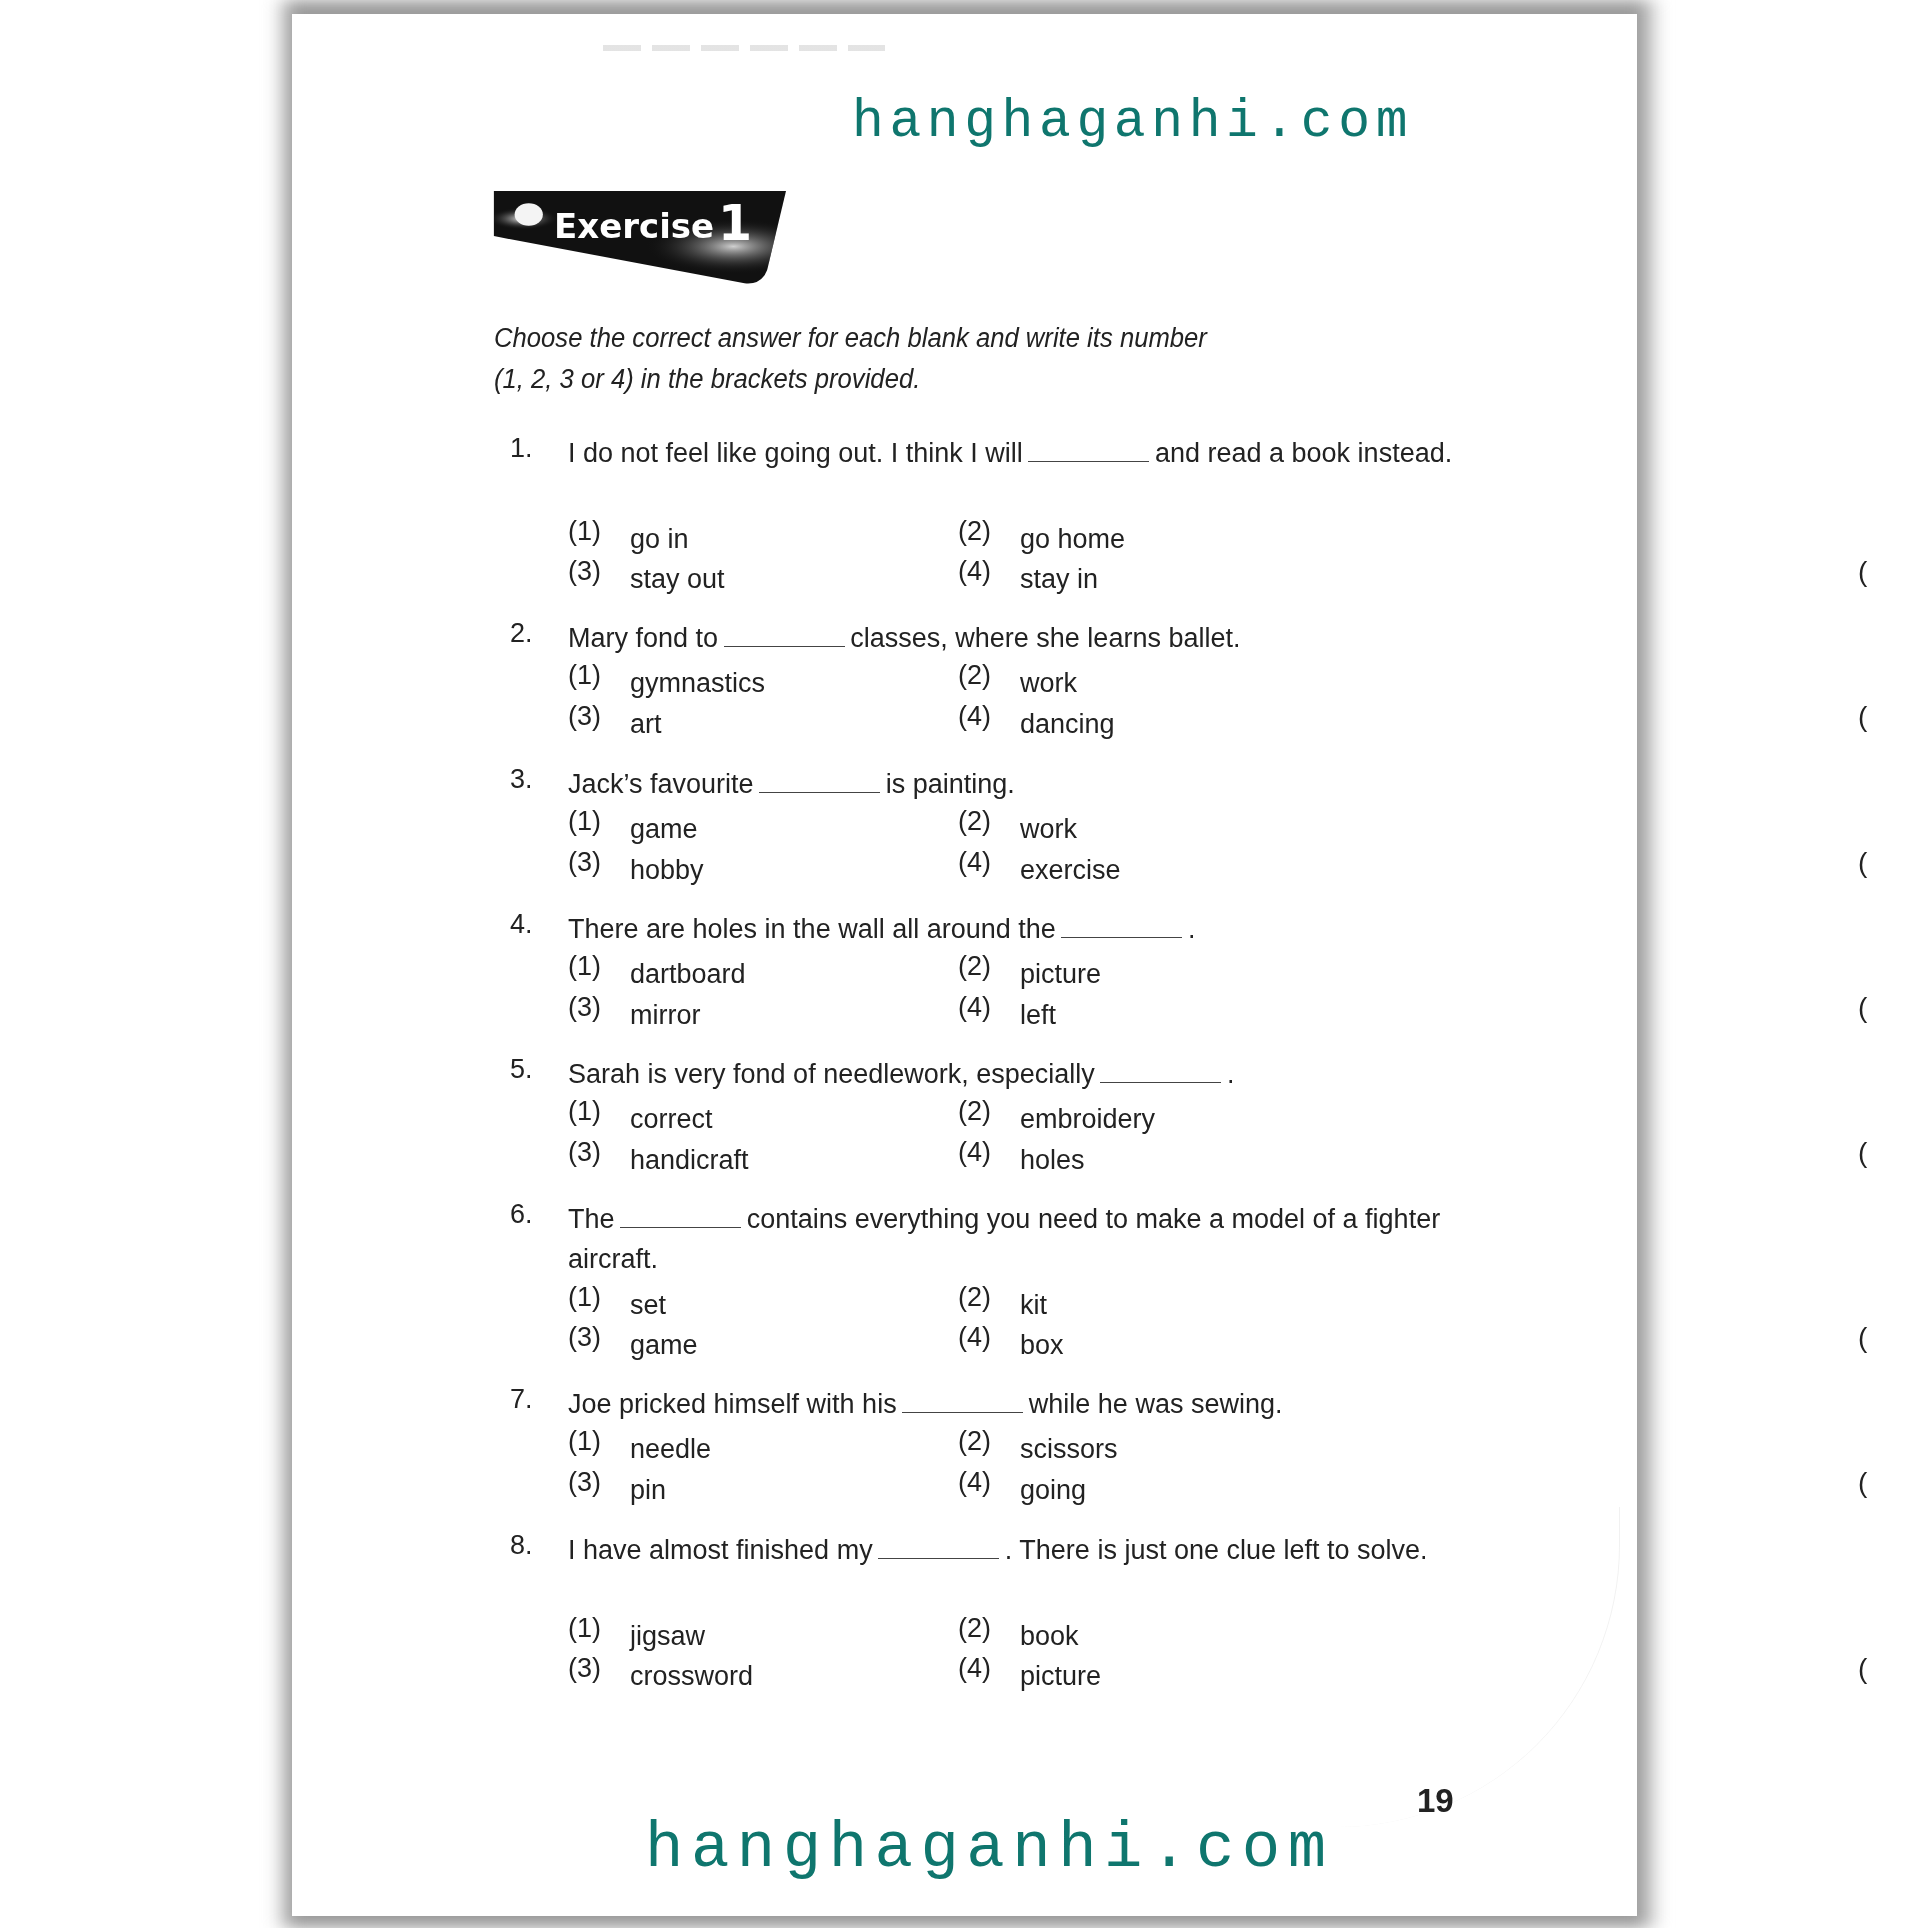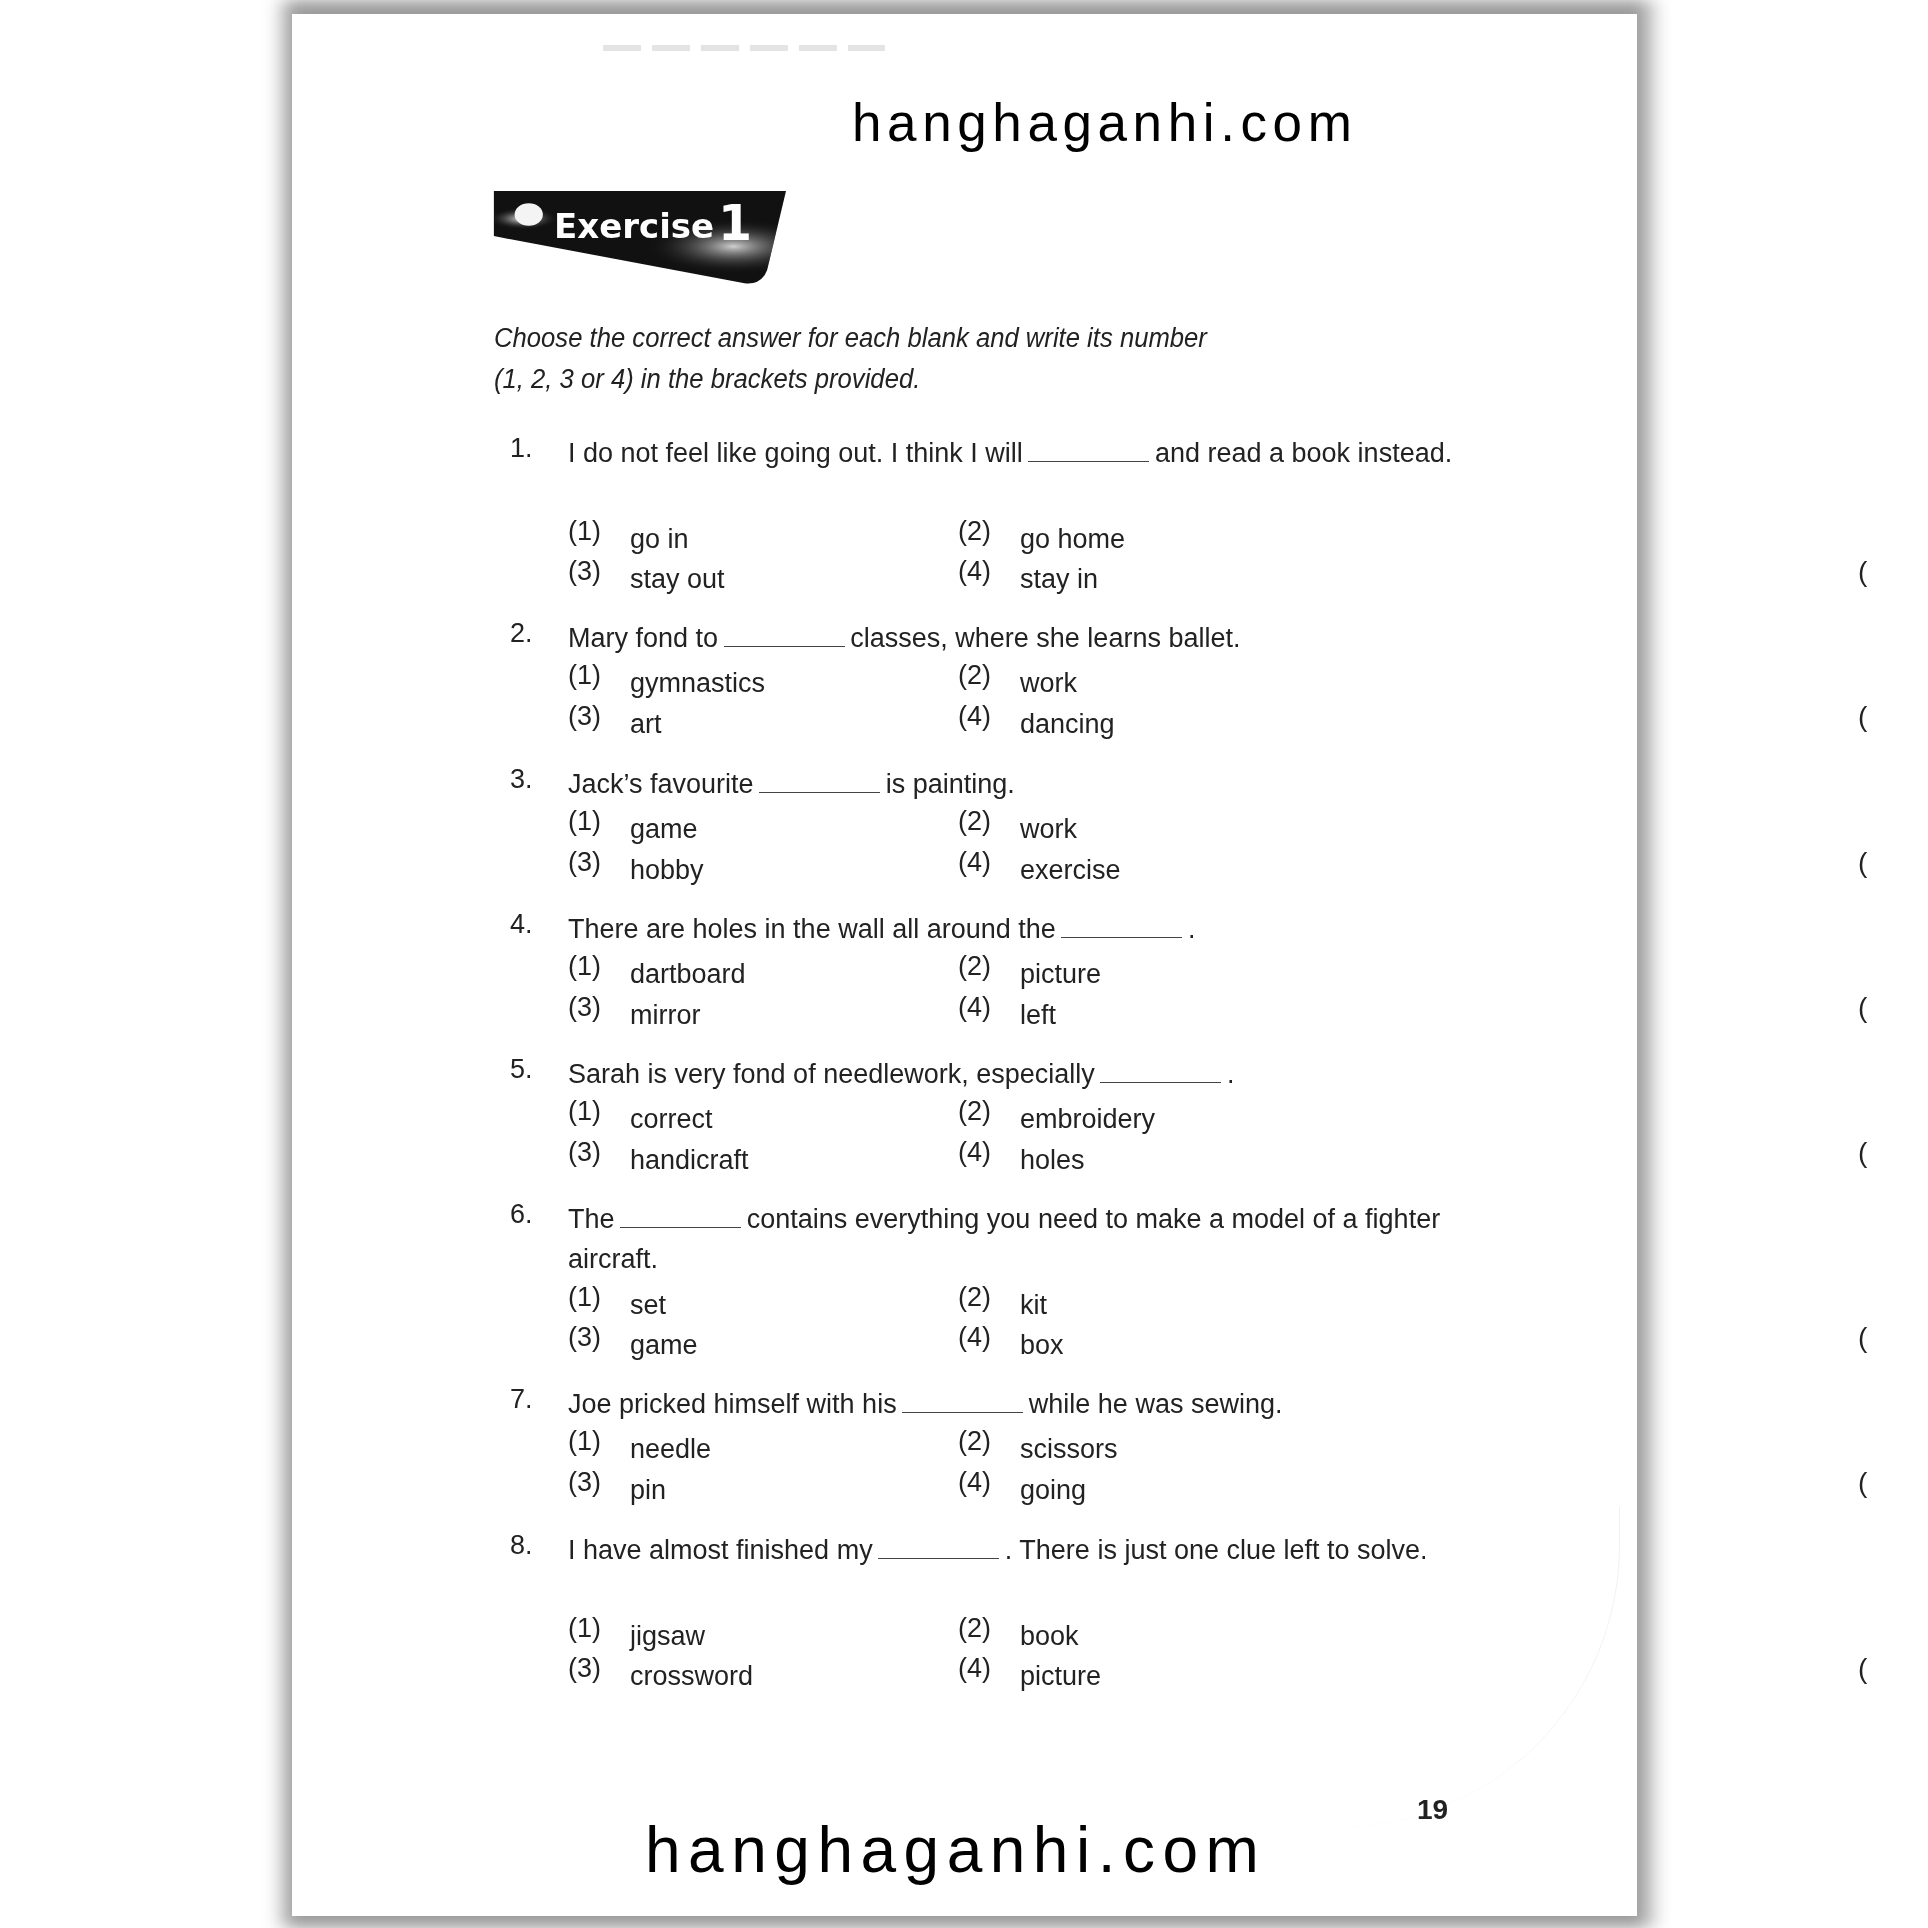--- a/index.html
+++ b/index.html
@@ -16,21 +16,21 @@
   .paper {
     position:absolute; left:292px; top:14px; width:1345px; height:1902px;
     background:#ffffff;
   }
   .ghost-header {
     position:absolute; left:603px; top:45px; width:282px; height:5.6px;
     background:repeating-linear-gradient(to right, #d8d8d8 0 38px, transparent 38px 49px);
     opacity:.7;
   }
   .watermark {
-    position:absolute; color:#000000; font-family:Liberation Sans, sans-serif;
+    position:absolute; color:#0f766e; font-family:Liberation Mono, monospace;
     letter-spacing:5.6px; font-weight:500;
   }
   .wm-top { left:852px; top:92px; font-size:53px; }
   .wm-bottom { left:645px; top:1813px; font-size:64px; letter-spacing:7.5px; }
 
   .badge {
     position:absolute; left:492px; top:189px; width:294px; height:98px;
   }
   .badge svg { position:absolute; left:0; top:0; }
   .badge-label {
@@ -51,21 +51,21 @@
   .q { position:absolute; left:510px; width:942px; color:#222; font-size:27px; }
   .q-num { position:absolute; left:0; top:0; }
   .q-text { position:absolute; left:58px; top:0; width:904px; line-height:40px; }
   .blank { display:inline-block; width:121px; border-bottom:1.9px solid #444; height:21px; vertical-align:baseline; margin:0 5.6px; }
   .opt { position:absolute; font-size:27px; color:#222; }
   .opt-n { position:absolute; left:0; top:0; }
   .opt-t { position:absolute; left:62px; top:8px; white-space:nowrap; }
   .brackets { position:absolute; left:838px; font-size:28px; color:#222; }
   .brackets span { position:absolute; top:0; }
 
-  .page-num { position:absolute; left:1417px; top:1782px; font-size:28px; font-weight:bold; color:#222;margin-top:12px; }
+  .page-num { position:absolute; left:1417px; top:1782px; font-size:33px; font-weight:bold; color:#222; }
   .curl {
     position:absolute; left:1224px; top:1507px; width:395px; height:320px;
     border-right:1.9px solid #eeeeee; border-radius:0 0 282px 0; opacity:.8;
   }
 </style>
 </head>
 <body>
 
 <div class="shadow"></div>
 <div class="paper"></div>

